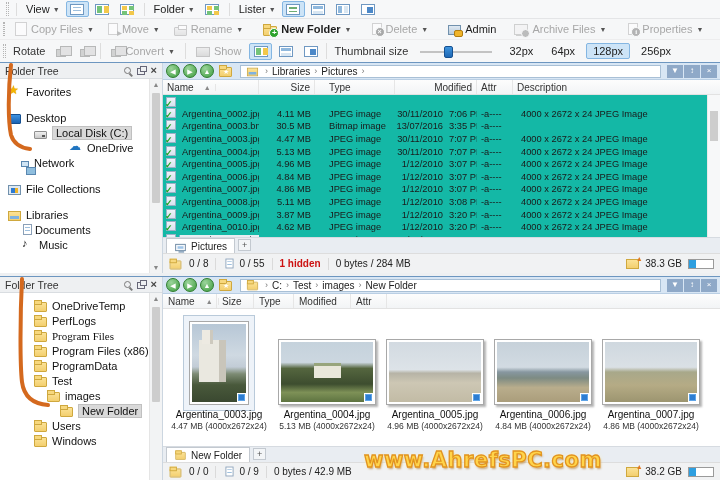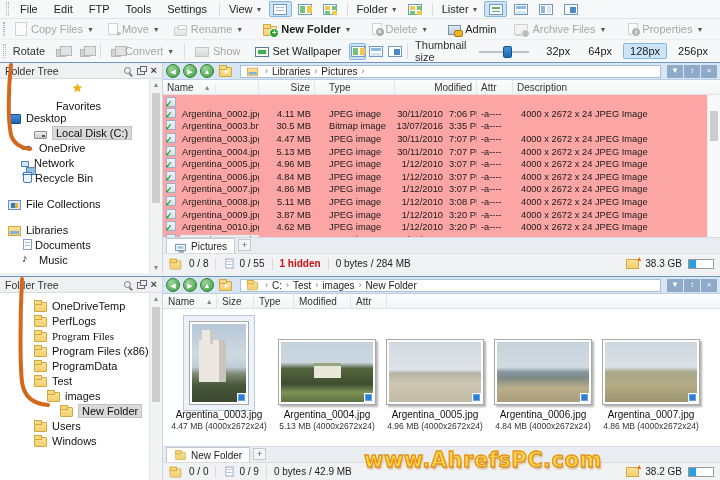--- a/index.html
+++ b/index.html
@@ -65,21 +65,21 @@
   .tog{width:23px;height:17px;border:1px solid transparent;border-radius:2px;display:flex;align-items:center;justify-content:center;margin:0 1px}
   .tog.active{background:#cde4f7;border-color:#84b6e2}
   .lbl{color:#333;padding:0 4px}
   .slider{width:72px;height:13px;position:relative;margin:0 8px}
   .slider .track{position:absolute;left:0;right:0;top:6px;height:2px;background:#c3c3c3}
   .slider .handle{position:absolute;left:24px;top:1px;width:9px;height:12px;background:linear-gradient(#3e94de,#1f68b4);border:1px solid #155091;border-radius:2px}
   .chip{padding:1px 6px;border:1px solid transparent;border-radius:2px;color:#222;margin:0 2px}
   .chip.active{background:#cde4f7;border-color:#84b6e2}
 
   
-  .pane{position:absolute;left:0;width:720px;background:#fca5a5;border-top:1px solid #6d96c0}
+  .pane{position:absolute;left:0;width:720px;background:#14b8a6;border-top:1px solid #6d96c0}
   .pane-top{top:62px;height:211px}
   .pane-bottom{top:276px;height:204px}
 
   .sidebar{position:absolute;left:0;top:0;bottom:0;width:163px;background:#fff;border-right:1px solid #ccd6e0}
   .sb-head{height:16px;background:#eef0f2;border-bottom:1px solid #d9dde1;display:flex;align-items:center;padding:0 5px;color:#333;font-size:10.5px}
   .sb-tools{margin-left:auto;display:flex;gap:6px;align-items:center}
   .undock{width:8px;height:7px;border:1px solid #667;position:relative;top:1px}
   .undock::after{content:"";position:absolute;right:-3px;top:-3px;width:5px;height:4px;border:1px solid #667;background:#eef0f2}
   .xclose{color:#444;font-size:11px;line-height:1;font-weight:bold}
   .tree{position:absolute;top:16px;left:0;right:13px;bottom:0;overflow:hidden;padding-top:5px}
@@ -196,21 +196,20 @@
   .tinfo{position:absolute;bottom:16px;width:100%;text-align:center;font-size:8.5px;color:#333;white-space:nowrap}
 
   .squig{position:absolute;pointer-events:none;z-index:6}
   .watermark{position:absolute;left:364px;top:448px;z-index:50;font-family:"DejaVu Sans",sans-serif;font-weight:bold;font-size:21px;letter-spacing:.5px;color:#ffd44a;-webkit-text-stroke:1.3px #e2931f;text-shadow:0 0 4px #fff6c8,1px 2px 2px rgba(150,80,0,.55)}
 </style>
 </head>
 <body>
 
 <div class="menubar">
   <span class="grip"></span>
-  <span id="menus"><span class="menu">File</span><span class="menu">Edit</span><span class="menu">FTP</span><span class="menu">Tools</span><span class="menu">Settings</span></span>
   <span class="mini-sep"></span>
   <span class="ddl">
     <span>View</span>
     <span class="caret">▼</span>
   </span>
   <span class="vbtn active">
       <span class="mini lo-list"></span>
     </span>
   <span class="vbtn">
       <span class="mini lo-split"></span>
@@ -313,24 +312,20 @@
   <span class="tsep"></span>
   <span class="tbtn dis">
     <span class="tbi ic-rot"></span>
     <span>Convert</span>
     <span class="caret">▼</span>
   </span>
   <span class="tsep"></span>
   <span class="tbtn dis">
     <span class="tbi ic-show"></span>
     <span>Show</span>
-  </span>
-  <span class="tbtn">
-    <span class="tbi ic-wall"></span>
-    <span>Set Wallpaper</span>
   </span>
   <span class="tog active">
       <span class="mini lo-split"></span>
     </span>
   <span class="tog">
       <span class="mini lo-top"></span>
     </span>
   <span class="tog">
       <span class="mini lo-corner"></span>
     </span>
@@ -352,43 +347,39 @@
   <aside class="sidebar">
     <div class="sb-head">
       <span>Folder Tree</span>
       <span class="sb-tools">
         <span class="mag"></span>
         <span class="undock"></span>
         <span class="xclose">×</span>
       </span>
     </div>
     <div class="tree" id="tree-top">
-        <div class="titem" style="padding-left: 8px; flex-direction: column;">
+        <div class="titem" style="padding-left: 8px;">
           <span class="ticon ic-star"></span>
           <span class="tlabel">Favorites</span>
         </div>
         <div class="titem group" style="padding-left: 8px;">
           <span class="ticon ic-desktop"></span>
           <span class="tlabel">Desktop</span>
         </div>
         <div class="titem" style="padding-left: 34px;">
           <span class="ticon ic-disk"></span>
           <span class="tlabel sel-label">Local Disk (C:)</span>
         </div>
-        <div class="titem" style="padding-left: 21px;">
+        <div class="titem" style="padding-left: 29px; margin-left: 40px;">
           <span class="ticon ic-onedrive"></span>
           <span class="tlabel">OneDrive</span>
         </div>
         <div class="titem" style="padding-left: 21px;">
           <span class="ticon ic-network"></span>
           <span class="tlabel">Network</span>
-        </div>
-        <div class="titem" style="padding-left: 21px;">
-          <span class="ticon ic-recycle"></span>
-          <span class="tlabel">Recycle Bin</span>
         </div>
         <div class="titem group" style="padding-left: 8px;">
           <span class="ticon ic-collections"></span>
           <span class="tlabel">File Collections</span>
         </div>
         <div class="titem group" style="padding-left: 8px;">
           <span class="ticon ic-libraries"></span>
           <span class="tlabel">Libraries</span>
         </div>
         <div class="titem" style="padding-left: 21px;">

